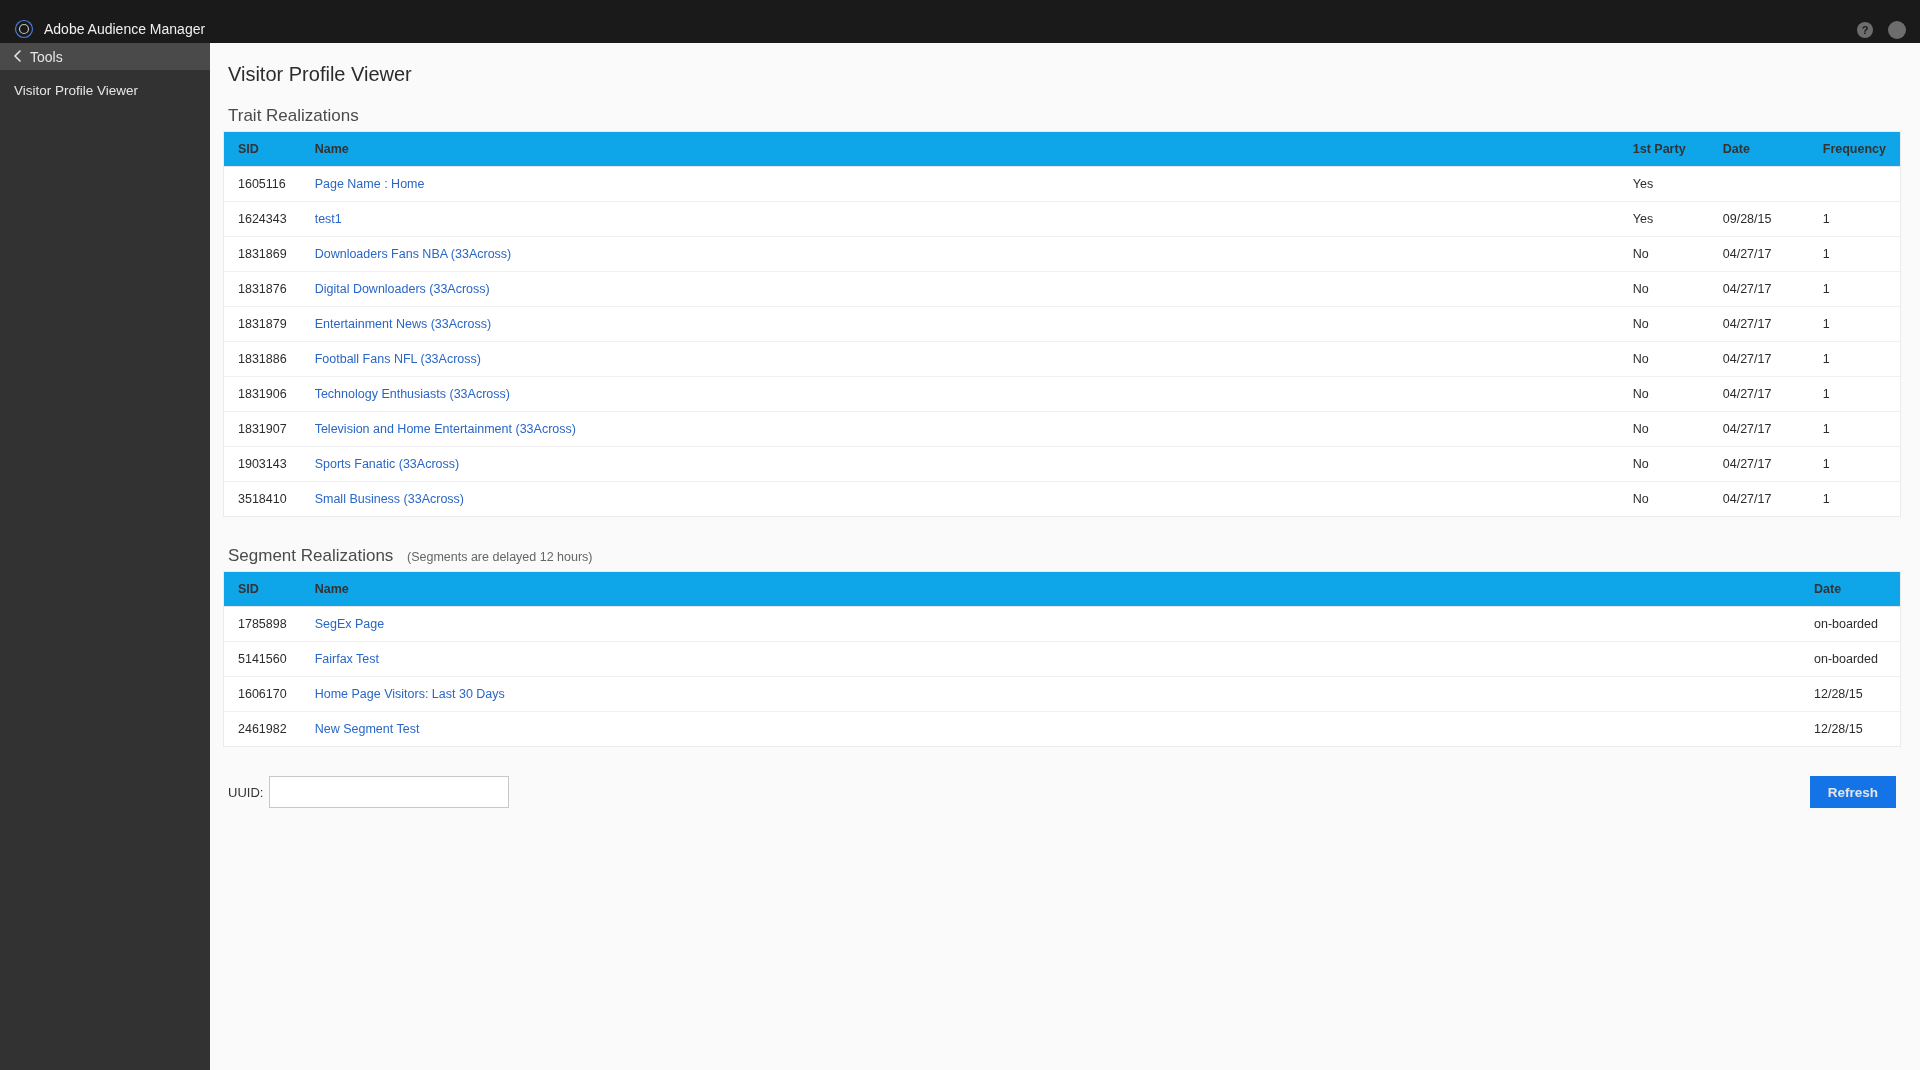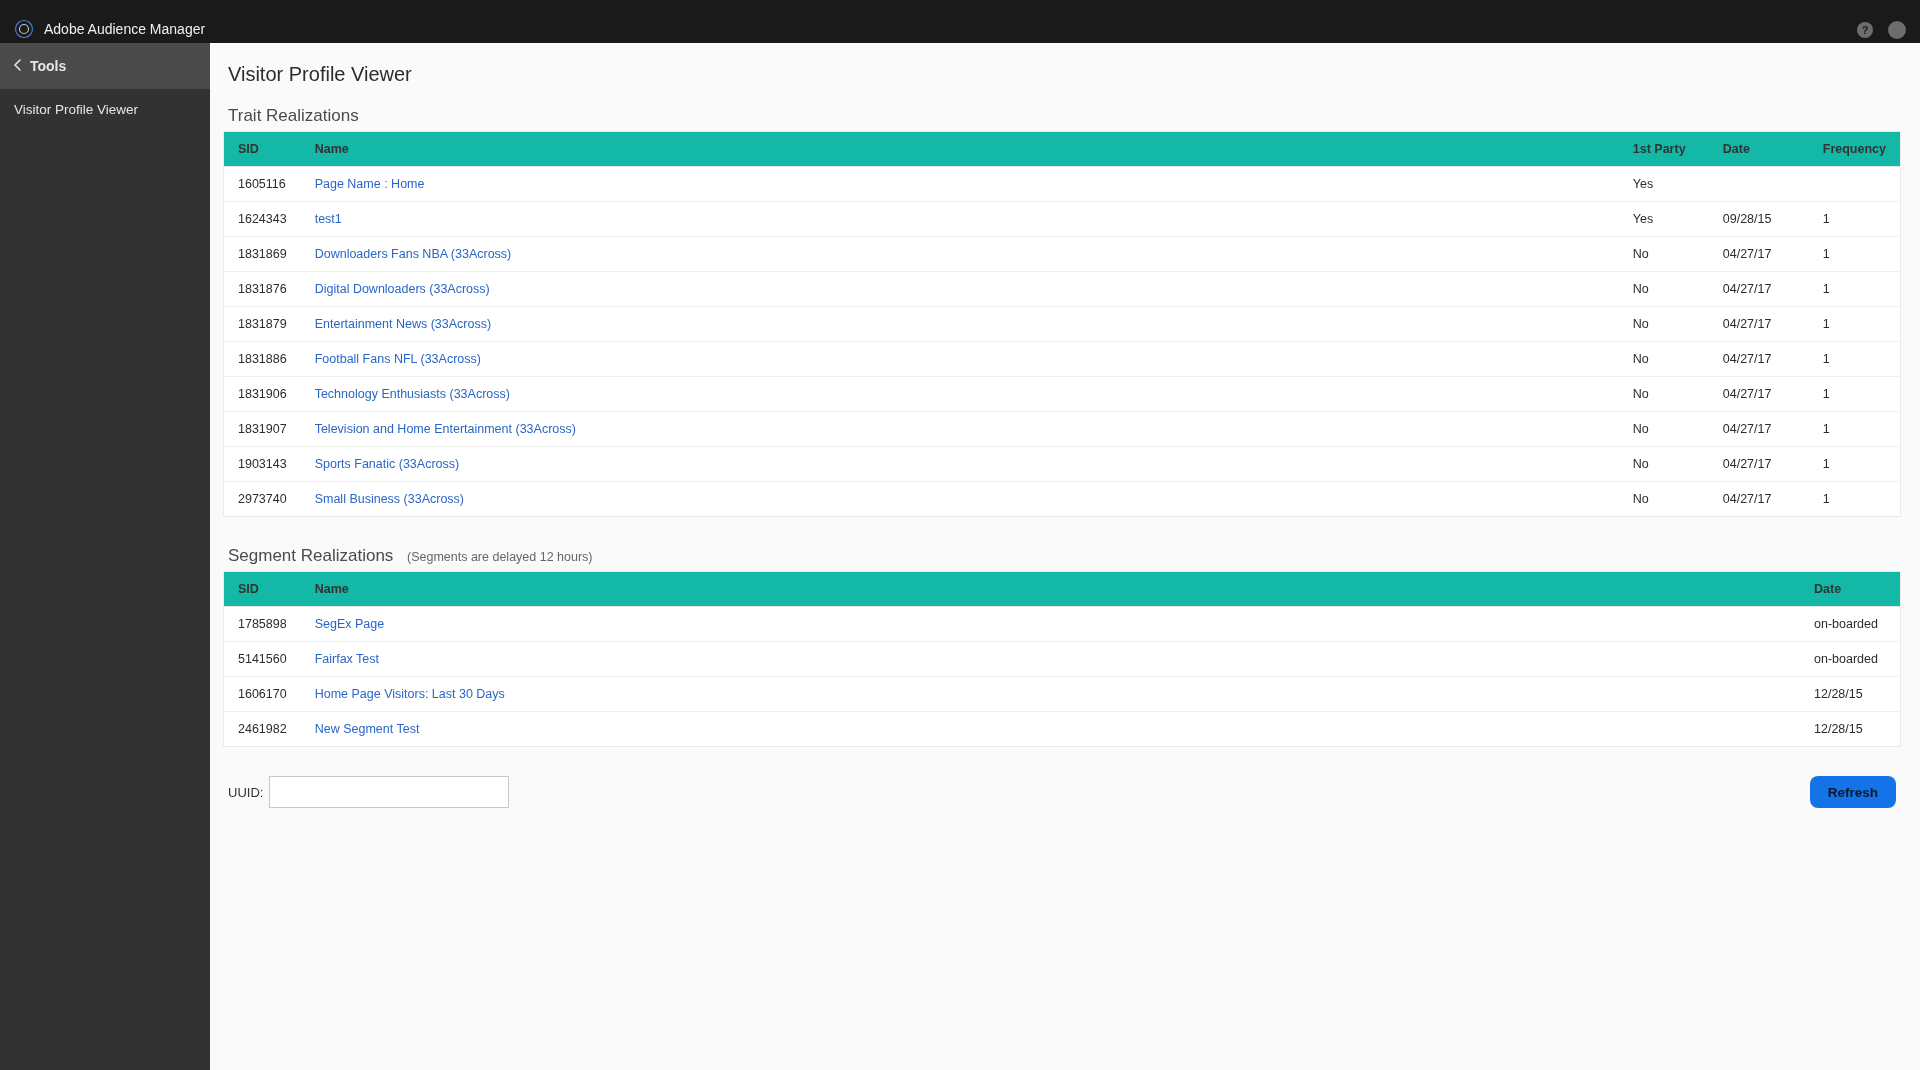--- a/index.html
+++ b/index.html
@@ -9,55 +9,55 @@
   .topbar { height: 43px; background: #1a1a1a; display:flex; align-items:flex-end; padding: 4px 14px; color:#e8e8e8; justify-content:space-between; }
   .topbar-left { display:flex; align-items:center; gap:10px; }
   .app-logo { width:20px; height:20px; display:flex; align-items:center; justify-content:center; }
   .app-title { font-size:14px; font-weight:500; color:#f0f0f0; }
   .topbar-right { display:flex; align-items:center; gap:14px; }
   .icon-circle { width:18px; height:18px; border-radius:50%; background:#6d6d6d; display:inline-block; }
   .help-icon svg { width:18px; height:18px; display:block; }
 
   .shell { display:flex; height: calc(100% - 43px); }
   .sidebar { width:210px; background:#323232; color:#e6e6e6; display:flex; flex-direction:column; }
-  .sidebar-header { height:46px; background:#4a4a4a; display:flex; align-items:center; padding:0 14px; gap:8px; font-size:14px; font-weight:700; cursor:pointer; }
+  .sidebar-header { height:27px; background:#4a4a4a; display:flex; align-items:center; padding:0 14px; gap:8px; font-size:14px; font-weight:400; cursor:pointer; }
   .sidebar-item { height:40px; display:flex; align-items:center; padding:0 14px; font-size:13.5px; background:#323232; cursor:pointer; }
   .sidebar-item.active { background:#323232; }
 
   .main-wrap { flex:1; position:relative; background:#fafafa; }
   .main { position:absolute; inset:0; overflow-y:scroll; padding: 14px 20px 24px 14px; }
   
   .main::-webkit-scrollbar { width:16px; }
   .main::-webkit-scrollbar-track { background:#f1f1f1; border-left:1px solid #e2e2e2; }
   .main::-webkit-scrollbar-thumb { background:#c1c1c1; border:3px solid #f1f1f1; border-radius:2px; }
   .main::-webkit-scrollbar-button { height:16px; background:#f1f1f1; }
 
   h1.page-title { font-size:20px; font-weight:400; color:#2c2c2c; margin: 6px 0 16px 4px; }
   h2.section-title { font-size:17px; font-weight:400; color:#4b4b4b; margin: 4px 0 6px 4px; display:inline-block; }
   .section-note { font-size:12.5px; color:#666; margin-left:10px; }
 
   .tbl { width:100%; border-collapse:collapse; background:#fff; margin-bottom:26px; box-shadow: 0 0 0 1px #eaeaea; }
-  .tbl thead th { text-align:left; font-weight:600; font-size:12.5px; background:#14b8a6; padding:10px 14px; border-bottom:1px solid #e4e4e4; color:#333; }
+  .tbl thead th { text-align:left; font-weight:600; font-size:12.5px; background:#0ea5e9; padding:10px 14px; border-bottom:1px solid #e4e4e4; color:#333; }
   .tbl tbody td { padding:10px 14px; font-size:12.5px; border-bottom:1px solid #f0f0f0; vertical-align:middle; }
   .tbl tbody tr:last-child td { border-bottom:none; }
 
   .col-sid { width:70px; }
   .col-name { }
   .col-party { width:90px; }
   .col-date { width:100px; }
   .col-freq { width:90px; }
   .col-seg-date { width:100px; text-align:left; }
 
   a.link { color:#2a66c7; text-decoration:none; }
 
   .footer-row { display:flex; justify-content:space-between; margin-top:8px; padding: 4px 4px 8px 4px; }
   .uuid-wrap { display:flex; align-items:center; gap:6px; }
   .uuid-wrap label { font-size:13px; color:#333; }
   .uuid-input { width:240px; height:32px; border:1px solid #c8c8c8; padding:4px 8px; font-size:13px; background:#fff; }
-  .btn-primary { background:#1473e6; color:#0f172a; border:none; border-radius:8px; height:32px; padding:0 18px; font-size:13.5px; font-weight:600; cursor:pointer; }
+  .btn-primary { background:#1473e6; color:#e5e5e5; border:none; border-radius:0; height:32px; padding:0 18px; font-size:13.5px; font-weight:600; cursor:pointer; }
 
   .chev { display:inline-block; }
 </style>
 </head>
 <body>
 
 <div class="topbar">
   <div class="topbar-left">
     <span class="app-logo">
       <svg viewBox="0 0 20 20" width="20" height="20">
@@ -166,21 +166,21 @@
               <td>1</td>
             </tr>
             <tr>
               <td>1903143</td>
               <td><a href="#" class="link">Sports Fanatic (33Across)</a></td>
               <td>No</td>
               <td>04/27/17</td>
               <td>1</td>
             </tr>
             <tr>
-              <td>2973740</td>
+              <td>3518410</td>
               <td><a href="#" class="link">Small Business (33Across)</a></td>
               <td>No</td>
               <td>04/27/17</td>
               <td>1</td>
             </tr>
           </tbody>
       </table>
 
       <div>
         <h2 class="section-title">Segment Realizations</h2>

